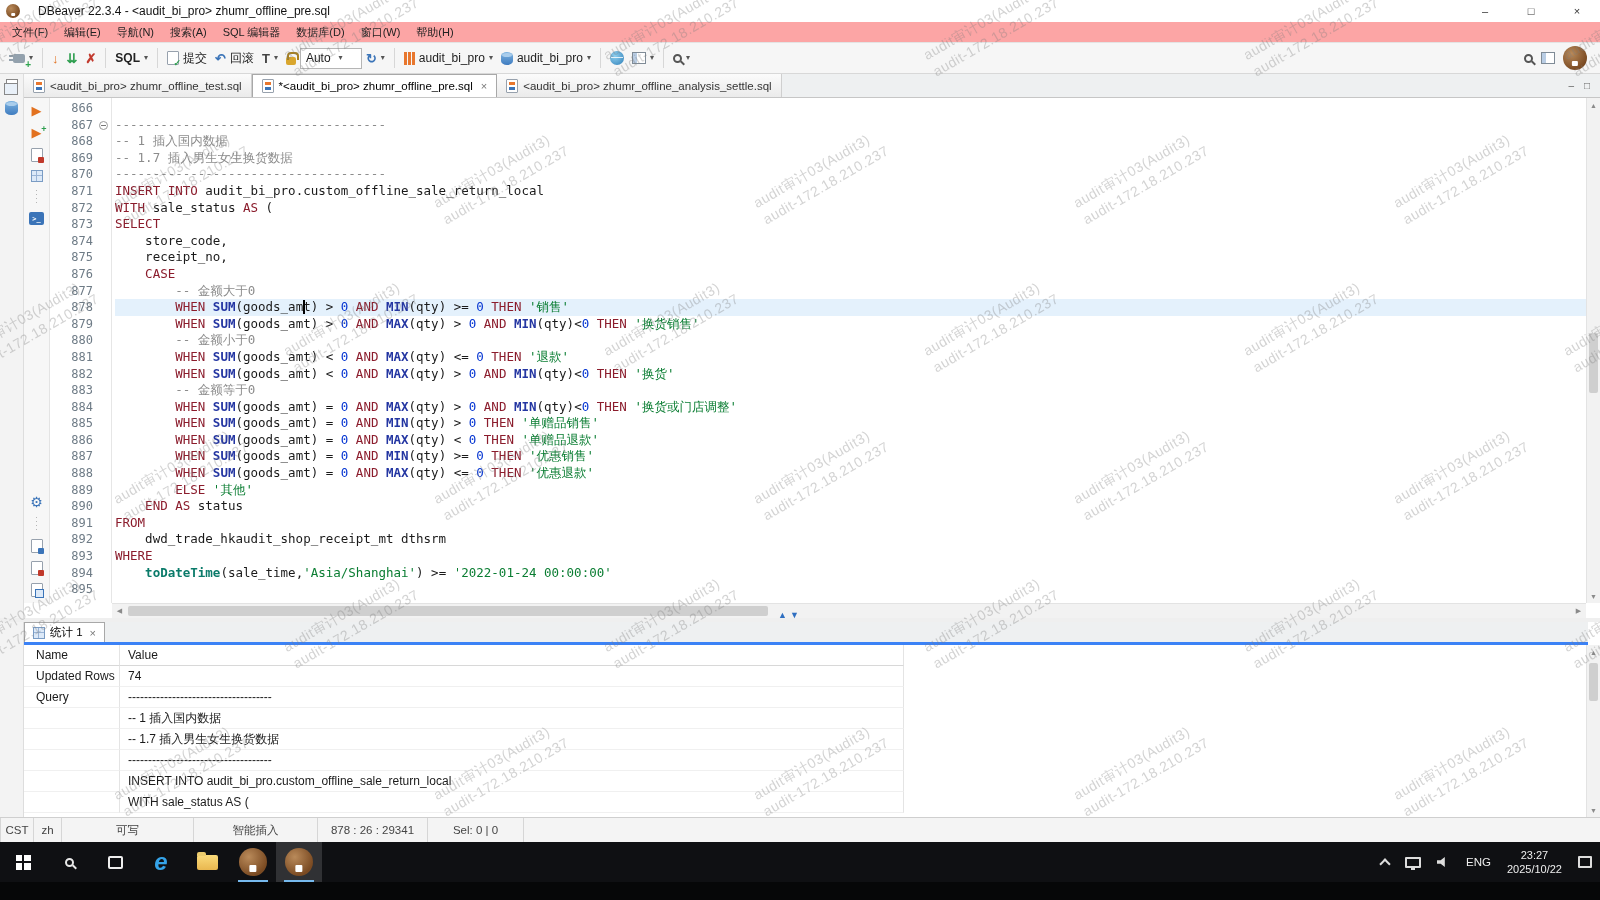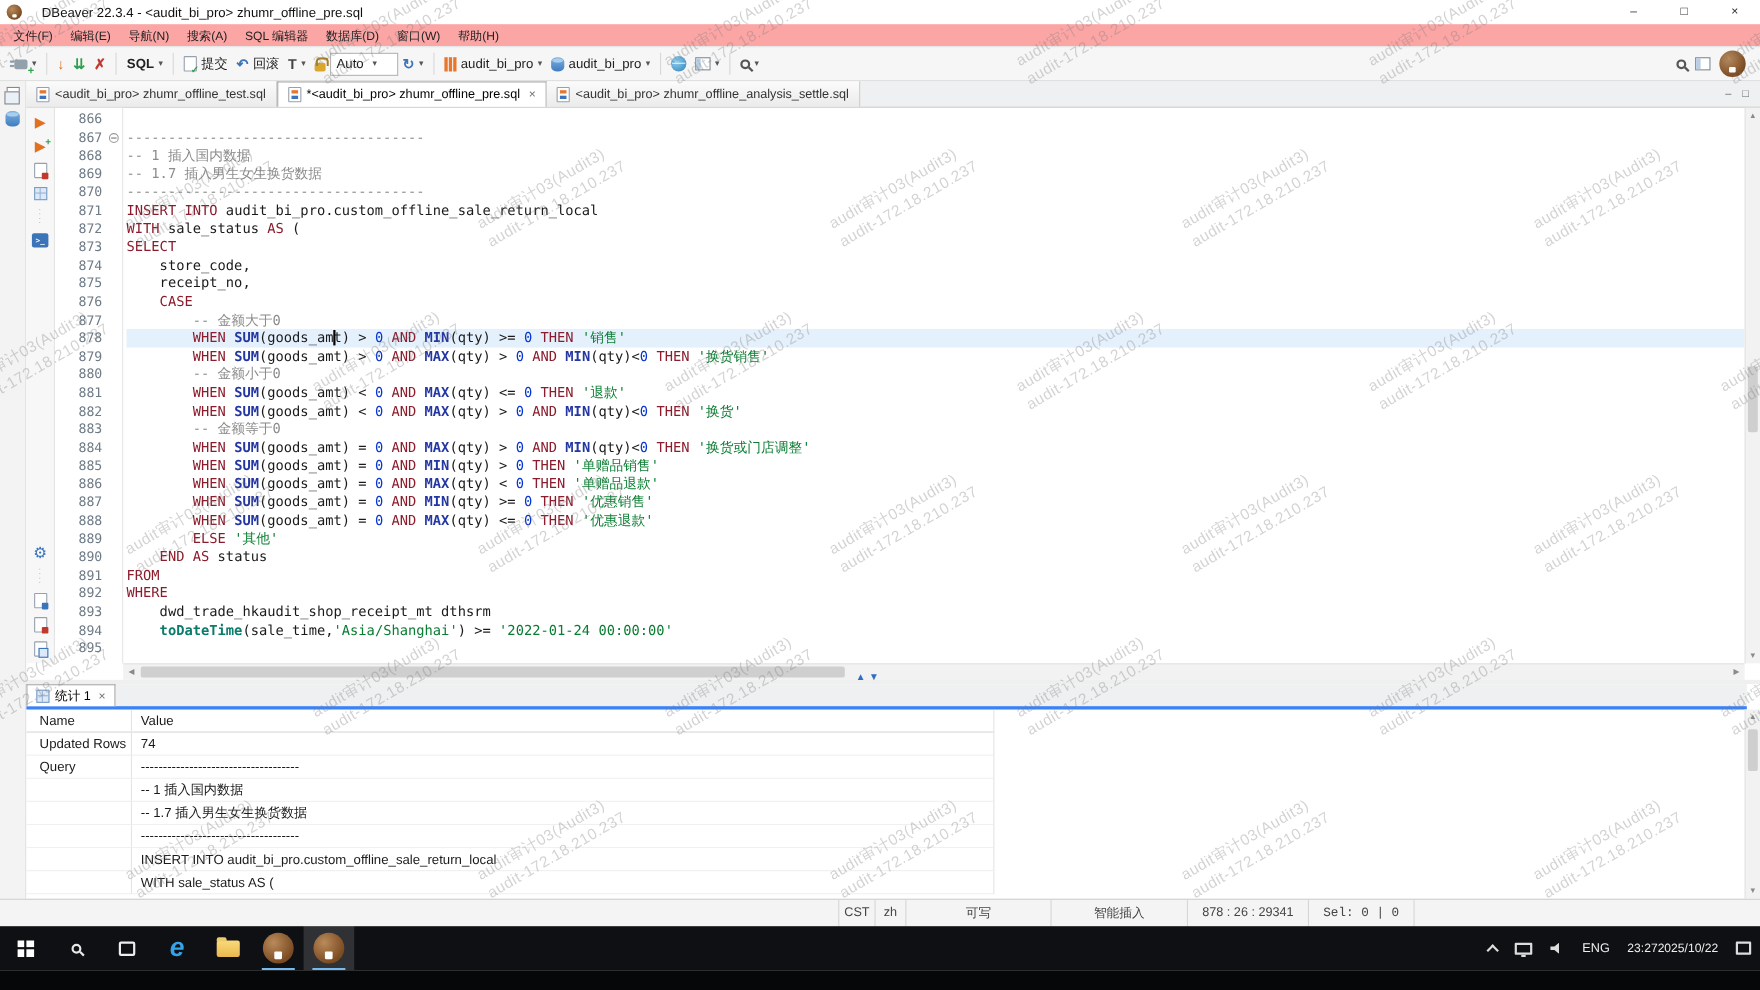--- a/index.html
+++ b/index.html
@@ -137,21 +137,21 @@
   .cell{border-right:1px solid #e4e4e4;overflow:hidden;white-space:nowrap}
   .cell.name{width:96px;padding-left:12px}
   .cell.value{width:784px;padding-left:8px}
   .panel-vscroll{position:absolute;top:23px;right:0;bottom:0;width:14px;background:#f2f2f2;border-left:1px solid #e3e3e3}
   .panel-vscroll .arr{position:absolute;left:0;right:0;height:14px;display:flex;align-items:center;justify-content:center;font-size:7px;color:#8a8a8a}
   .panel-vscroll .arr.down{bottom:0}
   .pv-thumb{position:absolute;left:2px;right:2px;top:18px;height:38px;background:#cfcfcf;border-radius:2px}
 
   
   .statusbar{position:absolute;top:817px;left:0;right:0;height:25px;background:#f4f4f4;border-top:1px solid #cfcfcf;display:flex;align-items:stretch}
-  .sb-items{display:flex;margin-left:762px;height:100%}
+  .sb-items{display:flex;height:100%}
   .sb-item{display:flex;align-items:center;justify-content:center;font-size:11.5px;color:#444;border-right:1px solid #d6d6d6;padding:0 4px;white-space:nowrap}
   .sb-item:first-child{border-left:1px solid #d6d6d6}
 
   
   .watermark-layer{position:absolute;top:0;left:0;width:1600px;height:842px;pointer-events:none;z-index:50;overflow:hidden}
   .wm{position:absolute;transform:rotate(-30deg);color:rgba(125,125,125,.34);font-size:14px;line-height:19px;white-space:nowrap;letter-spacing:.5px}
 
   
   .taskbar{position:absolute;top:842px;left:0;right:0;height:40px;background:#0f1013;display:flex;align-items:center;z-index:60}
   .tbar-btn{width:46px;height:40px;display:flex;align-items:center;justify-content:center;position:relative}
@@ -163,21 +163,21 @@
   .edge-e{font:bold 24px "Liberation Sans",sans-serif;color:#35a3e8;font-style:italic;line-height:24px}
   .i-folder{width:21px;height:15px;background:linear-gradient(#fada7a,#e9b74f);border-radius:2px;position:relative}
   .i-folder::before{content:"";position:absolute;top:-3px;left:0;width:9px;height:4px;background:#eccb6d;border-radius:2px 2px 0 0}
   .tray{margin-left:auto;display:flex;align-items:center;height:100%}
   .tray-item{height:100%;display:flex;align-items:center;justify-content:center;padding:0 8px;color:#eee}
   .i-chevup{width:8px;height:8px;border-left:2px solid #ddd;border-top:2px solid #ddd;transform:rotate(45deg);margin-top:3px}
   .i-monitor{width:16px;height:11px;border:2px solid #ddd;border-radius:1px;position:relative}
   .i-monitor::after{content:"";position:absolute;left:4px;right:4px;bottom:-4px;height:2px;background:#ddd}
   .i-speaker{width:13px;height:11px;background:#ddd;clip-path:polygon(0 35%,28% 35%,60% 5%,60% 95%,28% 65%,0 65%)}
   .tray-lang{font-size:11.5px;color:#eee}
-  .tray-clock{flex-direction:row;justify-content:center;font-size:11px;line-height:14px;color:#eee;text-align:right}
+  .tray-clock{flex-direction:column;justify-content:center;font-size:11px;line-height:14px;color:#eee;text-align:right}
   .i-notif{width:14px;height:12px;border:2px solid #ddd;border-radius:1px}
   .bottom-strip{position:absolute;top:882px;left:0;right:0;height:18px;background:#060708;z-index:60}
 </style>
 </head>
 <body>
 
 <div id="screen">
 
   <div class="titlebar">
     <span class="beaver sz14"></span>
@@ -467,22 +467,22 @@
         <div class="code-line"><span class="tk-pl">        </span><span class="tk-kw">WHEN</span><span class="tk-pl"> </span><span class="tk-fn">SUM</span><span class="tk-pl">(goods_amt) &lt; </span><span class="tk-num">0</span><span class="tk-pl"> </span><span class="tk-kw">AND</span><span class="tk-pl"> </span><span class="tk-fn">MAX</span><span class="tk-pl">(qty) &gt; </span><span class="tk-num">0</span><span class="tk-pl"> </span><span class="tk-kw">AND</span><span class="tk-pl"> </span><span class="tk-fn">MIN</span><span class="tk-pl">(qty)&lt;</span><span class="tk-num">0</span><span class="tk-pl"> </span><span class="tk-kw">THEN</span><span class="tk-pl"> </span><span class="tk-str">'换货'</span></div>
         <div class="code-line"><span class="tk-pl">        </span><span class="tk-cmt">-- 金额等于0</span></div>
         <div class="code-line"><span class="tk-pl">        </span><span class="tk-kw">WHEN</span><span class="tk-pl"> </span><span class="tk-fn">SUM</span><span class="tk-pl">(goods_amt) = </span><span class="tk-num">0</span><span class="tk-pl"> </span><span class="tk-kw">AND</span><span class="tk-pl"> </span><span class="tk-fn">MAX</span><span class="tk-pl">(qty) &gt; </span><span class="tk-num">0</span><span class="tk-pl"> </span><span class="tk-kw">AND</span><span class="tk-pl"> </span><span class="tk-fn">MIN</span><span class="tk-pl">(qty)&lt;</span><span class="tk-num">0</span><span class="tk-pl"> </span><span class="tk-kw">THEN</span><span class="tk-pl"> </span><span class="tk-str">'换货或门店调整'</span></div>
         <div class="code-line"><span class="tk-pl">        </span><span class="tk-kw">WHEN</span><span class="tk-pl"> </span><span class="tk-fn">SUM</span><span class="tk-pl">(goods_amt) = </span><span class="tk-num">0</span><span class="tk-pl"> </span><span class="tk-kw">AND</span><span class="tk-pl"> </span><span class="tk-fn">MIN</span><span class="tk-pl">(qty) &gt; </span><span class="tk-num">0</span><span class="tk-pl"> </span><span class="tk-kw">THEN</span><span class="tk-pl"> </span><span class="tk-str">'单赠品销售'</span></div>
         <div class="code-line"><span class="tk-pl">        </span><span class="tk-kw">WHEN</span><span class="tk-pl"> </span><span class="tk-fn">SUM</span><span class="tk-pl">(goods_amt) = </span><span class="tk-num">0</span><span class="tk-pl"> </span><span class="tk-kw">AND</span><span class="tk-pl"> </span><span class="tk-fn">MAX</span><span class="tk-pl">(qty) &lt; </span><span class="tk-num">0</span><span class="tk-pl"> </span><span class="tk-kw">THEN</span><span class="tk-pl"> </span><span class="tk-str">'单赠品退款'</span></div>
         <div class="code-line"><span class="tk-pl">        </span><span class="tk-kw">WHEN</span><span class="tk-pl"> </span><span class="tk-fn">SUM</span><span class="tk-pl">(goods_amt) = </span><span class="tk-num">0</span><span class="tk-pl"> </span><span class="tk-kw">AND</span><span class="tk-pl"> </span><span class="tk-fn">MIN</span><span class="tk-pl">(qty) &gt;= </span><span class="tk-num">0</span><span class="tk-pl"> </span><span class="tk-kw">THEN</span><span class="tk-pl"> </span><span class="tk-str">'优惠销售'</span></div>
         <div class="code-line"><span class="tk-pl">        </span><span class="tk-kw">WHEN</span><span class="tk-pl"> </span><span class="tk-fn">SUM</span><span class="tk-pl">(goods_amt) = </span><span class="tk-num">0</span><span class="tk-pl"> </span><span class="tk-kw">AND</span><span class="tk-pl"> </span><span class="tk-fn">MAX</span><span class="tk-pl">(qty) &lt;= </span><span class="tk-num">0</span><span class="tk-pl"> </span><span class="tk-kw">THEN</span><span class="tk-pl"> </span><span class="tk-str">'优惠退款'</span></div>
         <div class="code-line"><span class="tk-pl">        </span><span class="tk-kw">ELSE</span><span class="tk-pl"> </span><span class="tk-str">'其他'</span></div>
         <div class="code-line"><span class="tk-pl">    </span><span class="tk-kw">END</span><span class="tk-pl"> </span><span class="tk-kw">AS</span><span class="tk-pl"> status</span></div>
         <div class="code-line"><span class="tk-kw">FROM</span></div>
+        <div class="code-line"><span class="tk-pl">    dwd_trade_hkaudit_shop_receipt_mt dthsrm</span></div>
         <div class="code-line"><span class="tk-kw">WHERE</span></div>
-        <div class="code-line"><span class="tk-pl">    dwd_trade_hkaudit_shop_receipt_mt dthsrm</span></div>
         <div class="code-line"><span class="tk-pl">    </span><span class="tk-fn2">toDateTime</span><span class="tk-pl">(sale_time,</span><span class="tk-str">'Asia/Shanghai'</span><span class="tk-pl">) &gt;= </span><span class="tk-str">'2022-01-24 00:00:00'</span></div>
       </div>
     <div class="vscroll">
       <div class="arr">▲</div>
       <div class="v-thumb"></div>
       <div class="arr down">▼</div>
     </div>
     <div class="hscroll">
       <div class="arr">◀</div>
       <div class="h-thumb"></div>
@@ -547,21 +547,21 @@
     </div>
   </div>
 
   <div class="statusbar">
     <div class="sb-items">
         <div class="sb-item" style="min-width: 34px;">CST</div>
         <div class="sb-item" style="min-width: 28px;">zh</div>
         <div class="sb-item" style="min-width: 132px;">可写</div>
         <div class="sb-item" style="min-width: 124px; font-family: Liberation Serif, serif;">智能插入</div>
         <div class="sb-item" style="min-width: 110px;">878 : 26 : 29341</div>
-        <div class="sb-item" style="min-width: 96px; font-family: Liberation Mono, monospace;">Sel: 0 | 0</div>
+        <div class="sb-item" style="min-width: 96px;">Sel: 0 | 0</div>
       </div>
   </div>
 
   <div class="watermark-layer">
       <div class="wm" style="left: -40px; top: 10px;">
         <div>audit审计03(Audit3)</div>
         <div>audit-172.18.210.237</div>
       </div>
       <div class="wm" style="left: 280px; top: 10px;">
         <div>audit审计03(Audit3)</div>

